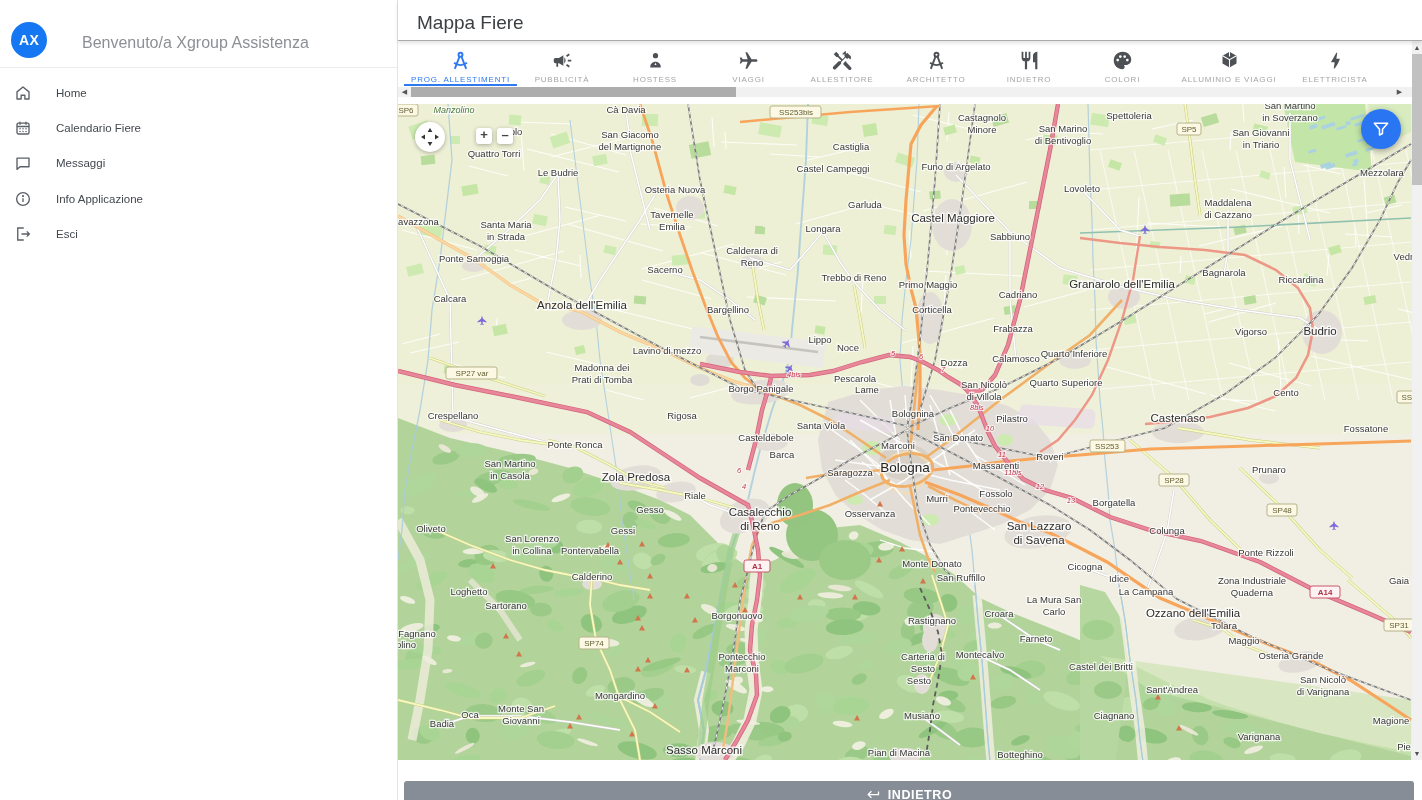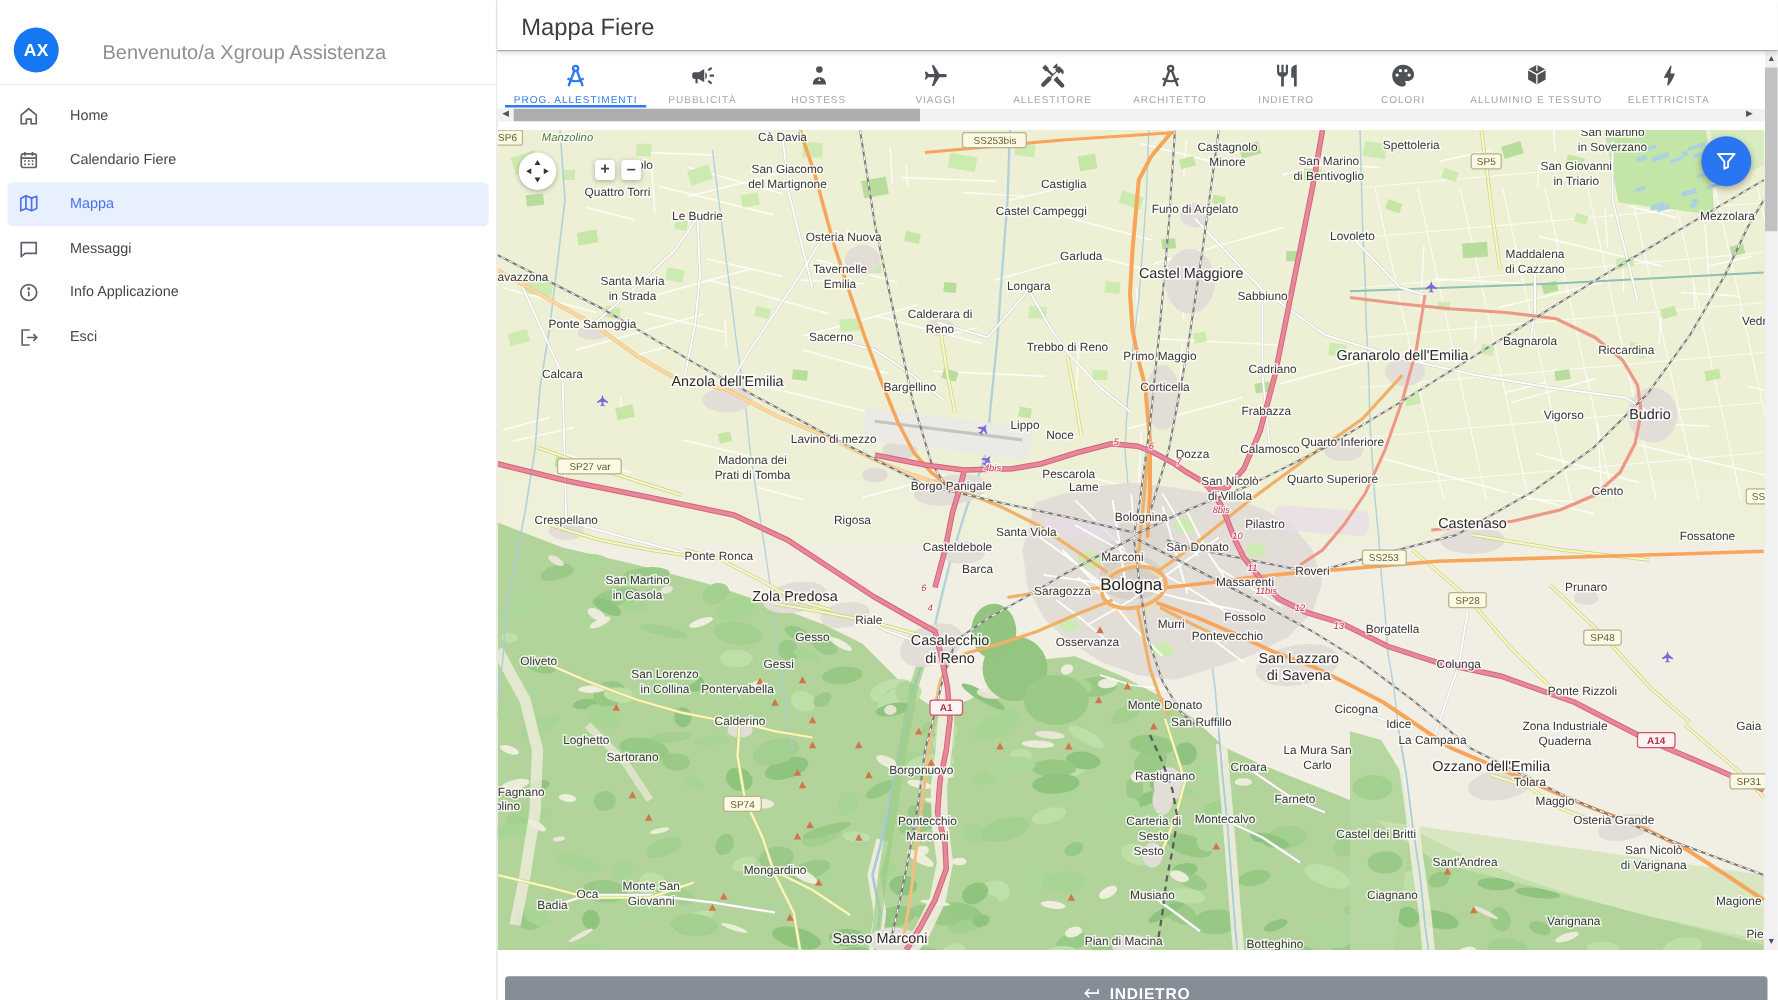--- a/index.html
+++ b/index.html
@@ -67,27 +67,20 @@
           <g fill="#5b6168" stroke="none">
             <circle cx="8" cy="13" r="1"></circle>
             <circle cx="12" cy="13" r="1"></circle>
             <circle cx="16" cy="13" r="1"></circle>
             <circle cx="8" cy="16.5" r="1"></circle>
             <circle cx="12" cy="16.5" r="1"></circle>
             <circle cx="16" cy="16.5" r="1"></circle>
           </g>
         </svg>
         <span class="tx">Calendario Fiere</span>
-      </div>
-    <div class="mi act">
-        <svg class="ic" viewBox="0 0 24 24" fill="none" stroke="#4a73e9" stroke-width="1.8">
-          <path d="M3.5 6.5v13l5.5-2.5 6 2.5 5.5-2.5v-13L15 6 9 3.5z" stroke-linejoin="round"></path>
-          <path d="M9 3.5v13M15 6v13"></path>
-        </svg>
-        <span class="tx">Mappa</span>
       </div>
     <div class="mi">
         <svg class="ic" viewBox="0 0 24 24" fill="none" stroke="#5b6168" stroke-width="1.8">
           <path d="M4 5.5h16v11.5H8l-4 3.5z" stroke-linejoin="round"></path>
         </svg>
         <span class="tx">Messaggi</span>
       </div>
     <div class="mi">
         <svg class="ic" viewBox="0 0 24 24" fill="none" stroke="#5b6168" stroke-width="1.8">
           <circle cx="12" cy="12" r="8.5"></circle>
@@ -172,21 +165,21 @@
           <circle cx="17.5" cy="11.5" r="1.5"></circle>
         </g>
       </svg>
       <span class="lb">COLORI</span>
     </div>
   <div class="tab" style="width:120px">
       <svg viewBox="0 0 24 24" fill="#4d5156">
         <path d="M12 2 4 6.5v9L12 20l8-4.5v-9L12 2z"></path>
         <path d="M12 2v5.5M4 6.5l8 4.5 8-4.5M12 11.5V20" stroke="#fff" stroke-width="1.2" fill="none"></path>
       </svg>
-      <span class="lb">ALLUMINIO E TESSUTO</span>
+      <span class="lb">ALLUMINIO E VIAGGI</span>
     </div>
   <div class="tab" style="width:92px">
       <svg viewBox="0 0 24 24" fill="#4d5156">
         <path d="M11 21h-1l1-7H7.5c-.58 0-.57-.32-.38-.66.19-.34.05-.08.07-.12C8.48 10.94 10.42 7.54 13 3h1l-1 7h3.5c.49 0 .56.33.47.51l-.07.15C14.96 15.55 13 19 11 21z"></path>
       </svg>
       <span class="lb">ELETTRICISTA</span>
     </div>
 </div>
 <div class="hscroll">
   <div class="hs-btn" style="left:0">◀</div>

